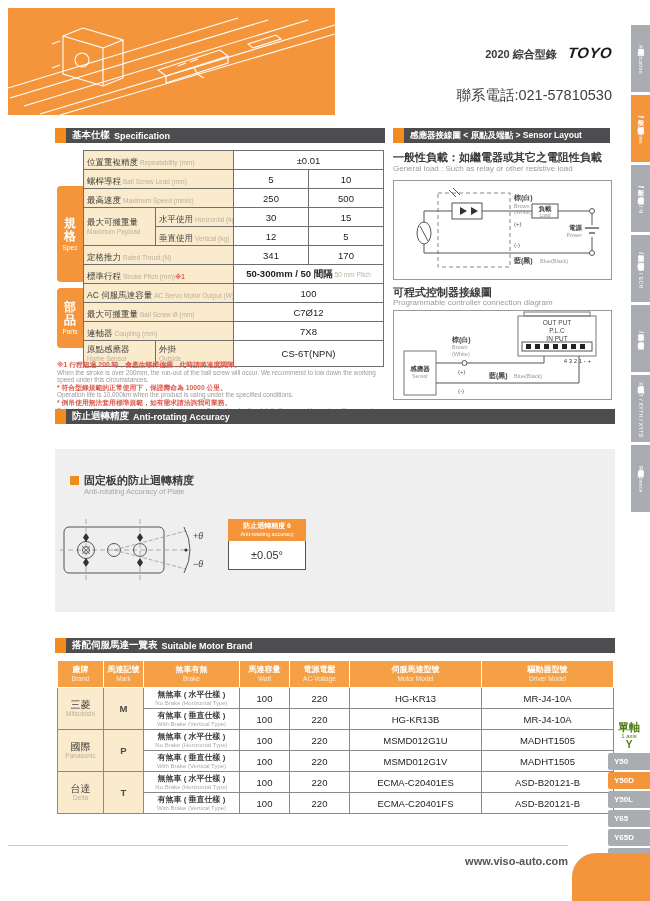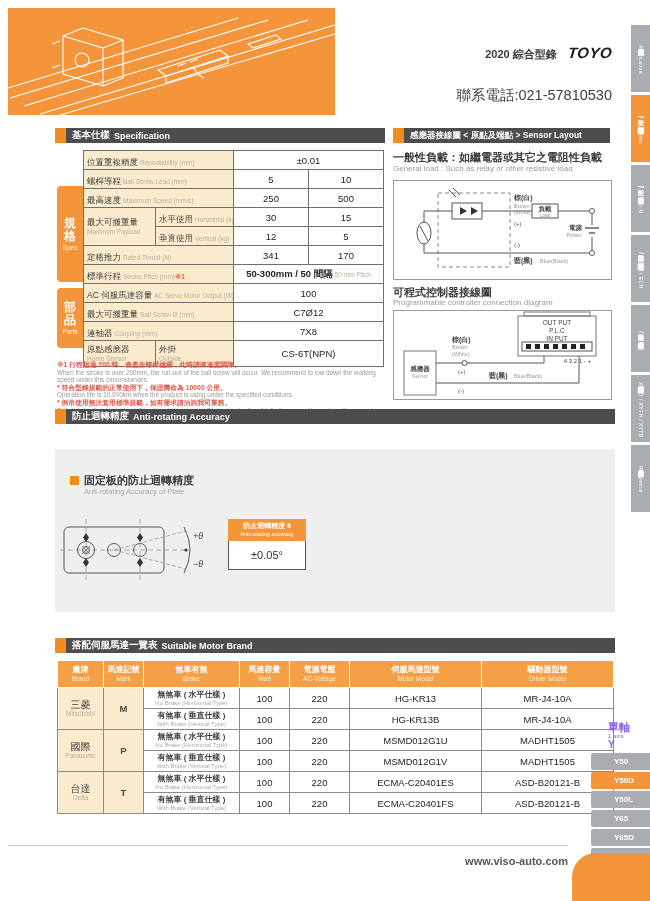--- a/index.html
+++ b/index.html
@@ -74,26 +74,26 @@
   .mt td{border:1px solid #8a8a8a;height:20px;text-align:center;padding:0 1px;overflow:hidden;}
   .mt td.brand{background:#FAEBCD;}
   .mt td.brand .zh{display:block;font-size:10px;font-weight:normal;color:#3c3c3c;line-height:10px;}
   .mt td.brand .en{display:block;font-size:6.5px;color:#b9b0a0;line-height:8px;}
   .mt td.mark{background:#FAEBCD;font-size:9.5px;font-weight:bold;color:#4a4a4a;}
   .mt td.brake .zh{display:block;font-size:8px;font-weight:bold;color:#3c3c3c;line-height:9px;}
   .mt td.brake .en{display:block;font-size:6px;color:#ababab;line-height:8px;}
   .mt td.v{font-size:9.5px;color:#222;}
 
   
-  .axis-head{right:0;top:722px;width:42px;text-align:left;color:#8b5cf6;}
+  .axis-head{right:0;top:722px;width:42px;text-align:center;color:#4d7c0f;}
   .axis-head .zh{font-size:11px;font-weight:bold;display:block;line-height:11px;}
   .axis-head .en{font-size:6px;display:block;line-height:7px;}
   .axis-head .y{font-size:10px;font-weight:bold;display:block;line-height:10px;}
   .axis-tabs{right:0;top:753px;display:flex;flex-direction:column;gap:2px;}
-  .axis-tab{width:36px;height:17px;background:#A9ACB0;color:#fff;font-size:8px;font-weight:bold;display:flex;align-items:center;padding-left:23px;border-radius:2px 0 0 2px;cursor:pointer;}
+  .axis-tab{width:36px;height:17px;background:#A9ACB0;color:#fff;font-size:8px;font-weight:bold;display:flex;align-items:center;padding-left:6px;border-radius:2px 0 0 2px;cursor:pointer;}
   .axis-tab.active{background:#F5953B;}
 
   .footer-line{left:8px;top:845px;width:560px;height:1px;background:#c9c9c9;}
   .footer-url{left:380px;top:855px;width:188px;text-align:right;font-size:11px;font-weight:bold;color:#555;}
   .corner{right:0;top:853px;width:78px;height:48px;background:#F5953B;border-radius:24px 0 0 0;}
 
   svg text{font-family:"Liberation Sans","DejaVu Sans",sans-serif;}
 </style>
 </head>
 <body>

